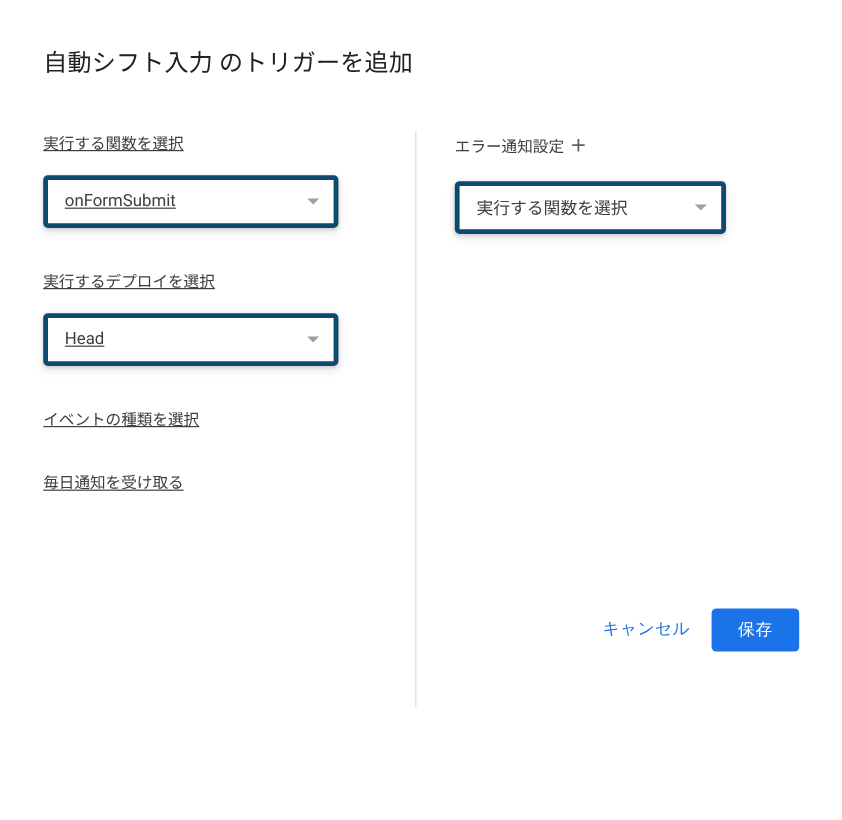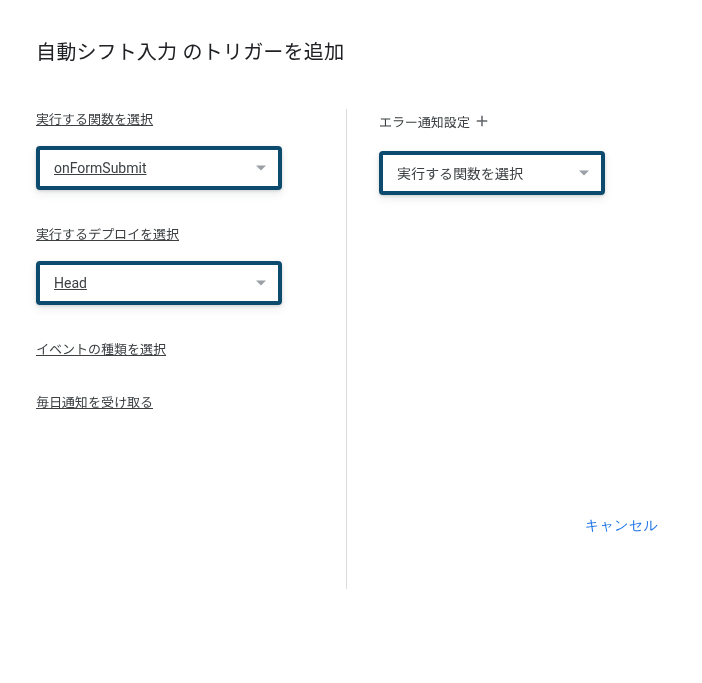--- a/index.html
+++ b/index.html
@@ -174,14 +174,15 @@
       <div class="select">
         <span>実行する関数を選択</span>
         <span class="chev"></span>
       </div>
     </div>
 
   </div>
 
   <div class="footer">
     <button class="btn-text">キャンセル</button>
+    <button class="btn-primary">保存</button>
   </div>
 </div>
 
 </body></html>

